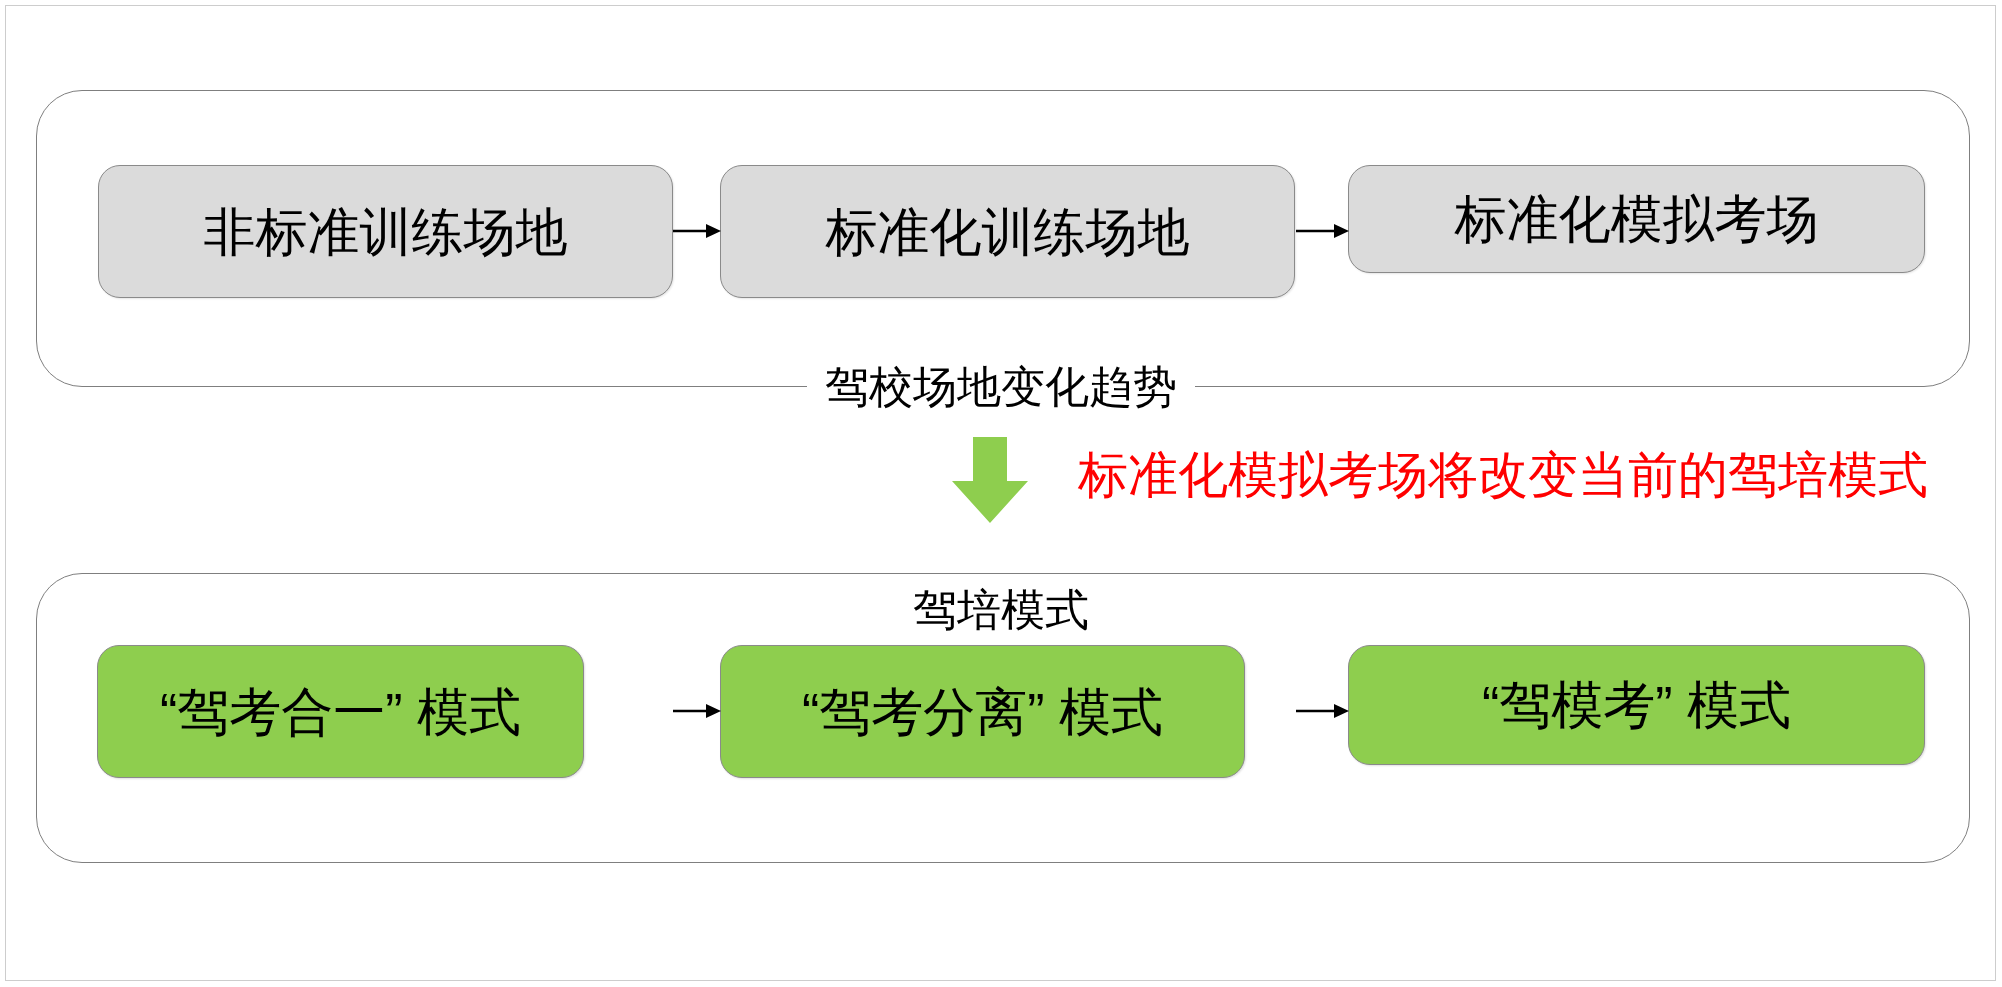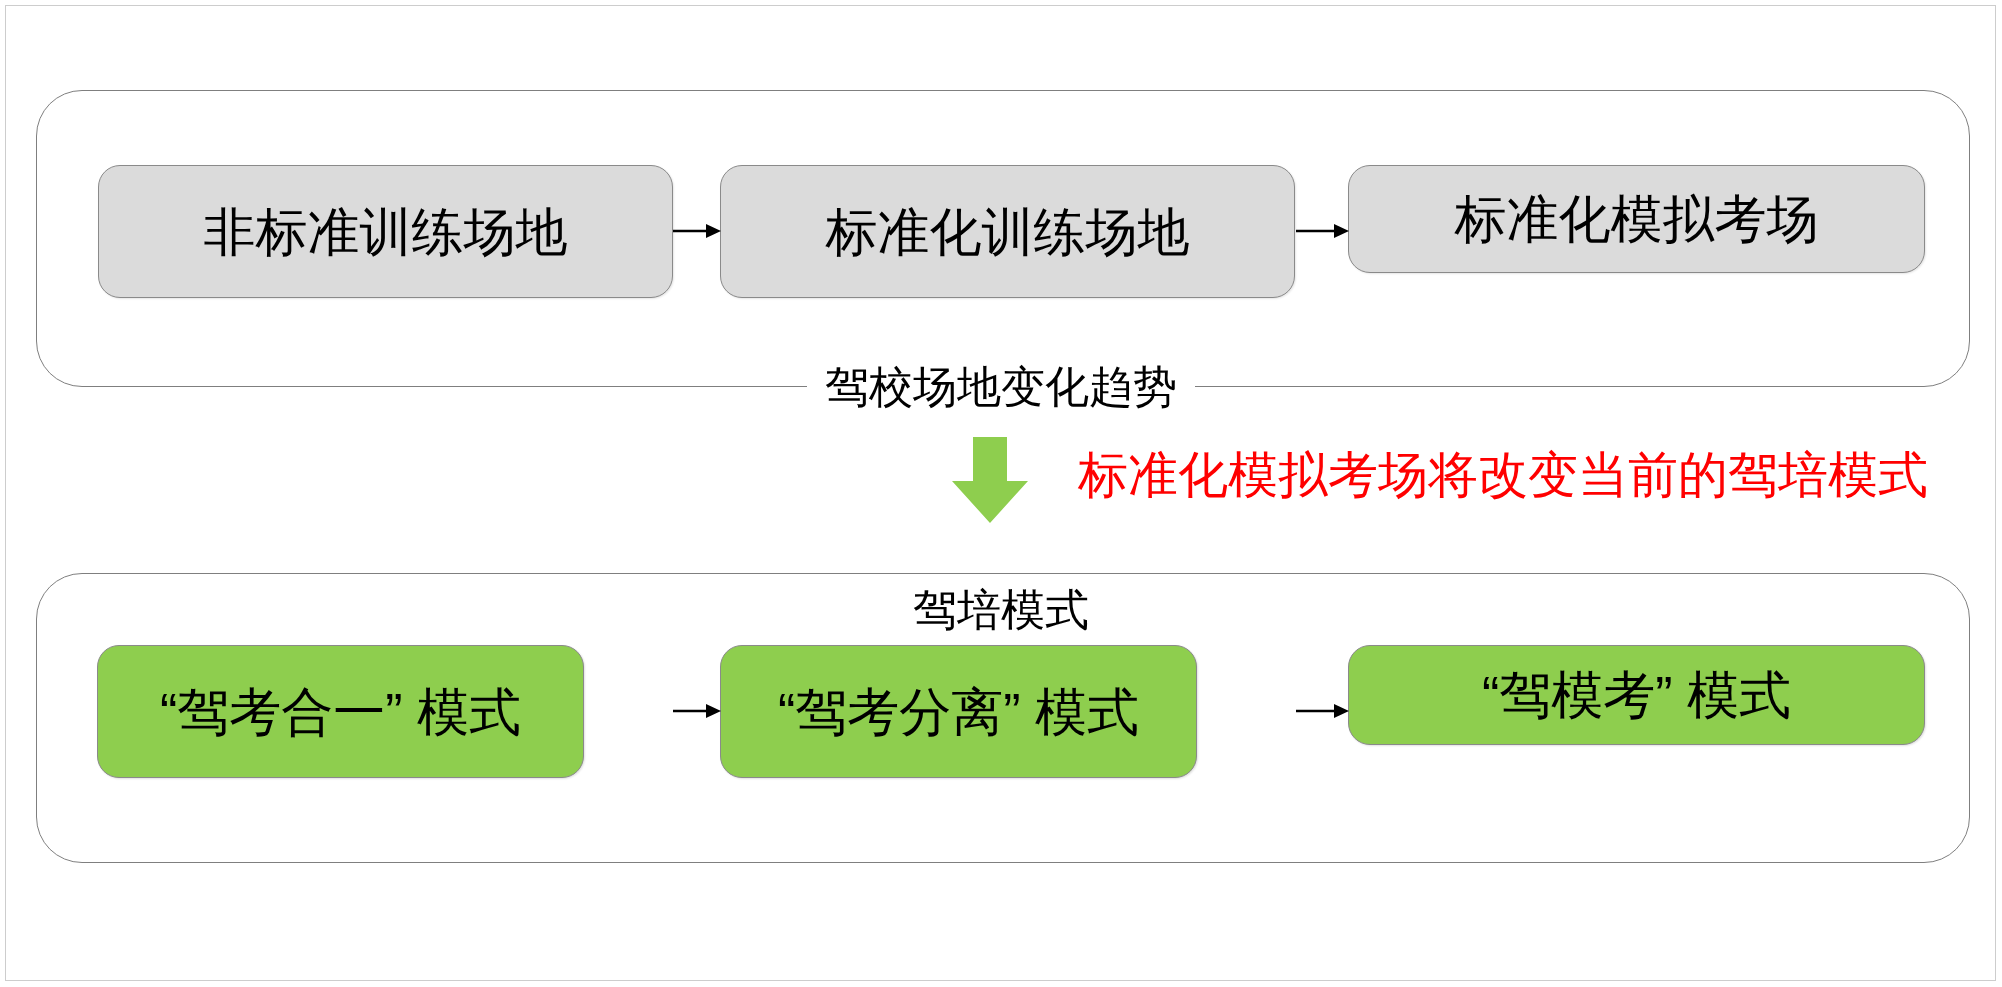--- a/index.html
+++ b/index.html
@@ -113,22 +113,22 @@
     box-shadow: 1px 1px 2px rgba(0,0,0,0.12);
   }
 
   
   #node-g1 { left: 98px;  top: 165px; width: 575px; height: 133px; }
   #node-g2 { left: 720px; top: 165px; width: 575px; height: 133px; }
   #node-g3 { left: 1348px;top: 165px; width: 577px; height: 108px; }
 
   
   #node-m1 { left: 97px;  top: 645px; width: 487px; height: 133px; }
-  #node-m2 { left: 720px; top: 645px; width: 477px; height: 133px; }
-  #node-m3 { left: 1348px;top: 645px; width: 577px; height: 100px; }
+  #node-m2 { left: 720px; top: 645px; width: 525px; height: 133px; }
+  #node-m3 { left: 1348px;top: 645px; width: 577px; height: 120px; }
 
   
   .connector {
     position: absolute;
     height: 24px;
     display: block;
   }
   #conn-top-1  { left: 673px;  top: 219px; width: 48px; }
   #conn-top-2  { left: 1296px; top: 219px; width: 53px; }
   #conn-bot-1  { left: 673px;  top: 699px; width: 48px; }

